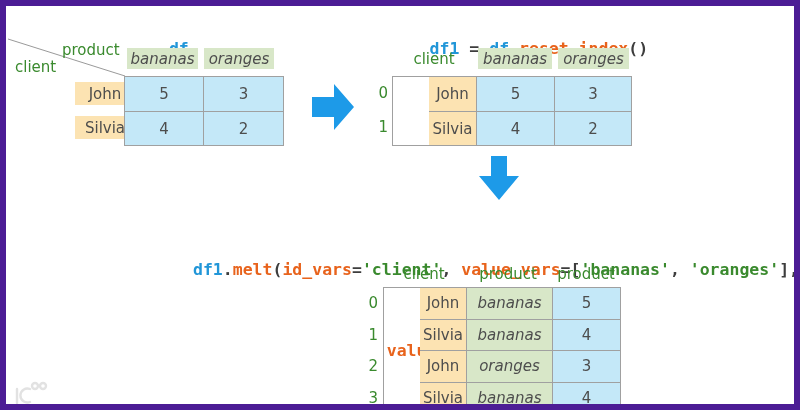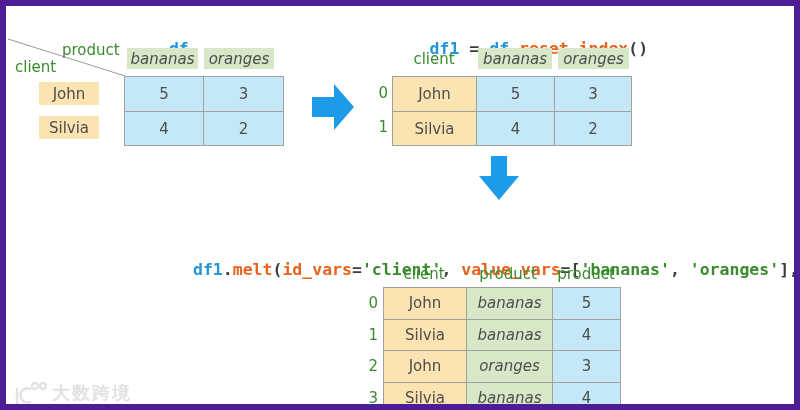--- a/index.html
+++ b/index.html
@@ -17,21 +17,21 @@
   .c-green{color:var(--green,#3a8a2e);}
   .c-dark{color:var(--dark,#3d3d3d);}
   .glabel{
     position:absolute;color:var(--green,#3a8a2e);font-size:15px;line-height:17px;white-space:nowrap;
   }
   .chip{
     position:absolute;display:flex;align-items:center;justify-content:center;
     font-size:15px;color:var(--celltext,#4d4d4d);white-space:nowrap;
   }
   .bg-green{background:var(--lightgreen,#d8e7c8);font-style:italic;}
-  .bg-peach{background:var(--peach,#fce3b2);}
+  .bg-peach{background:var(--peach,#fce3b2);margin-left:36px;}
   .bg-blue{background:var(--lightblue,#c4e8f8);}
   .grid{
     position:absolute;display:grid;border:1px solid var(--bordergray,#a0a0a0);
     box-sizing:content-box;
   }
   .cell{
     display:flex;align-items:center;justify-content:center;
     font-size:15px;color:var(--celltext,#4d4d4d);
     border-right:1px solid var(--bordergray,#a0a0a0);
     border-bottom:1px solid var(--bordergray,#a0a0a0);
@@ -137,16 +137,15 @@
 
   <div class="watermark">
     <svg width="34" height="26" viewBox="0 0 34 26">
       <g stroke="#e2e2e2" stroke-width="2.4" fill="none" stroke-linecap="round">
         <line x1="3" y1="9" x2="3" y2="23"></line>
         <path d="M16 9 a7 7 0 1 0 0 13"></path>
         <circle cx="21" cy="6" r="3"></circle>
         <circle cx="29" cy="6" r="3"></circle>
       </g>
     </svg>
-    <span>大数跨境</span>
   </div>
 
 </div>
 
 </body></html>

